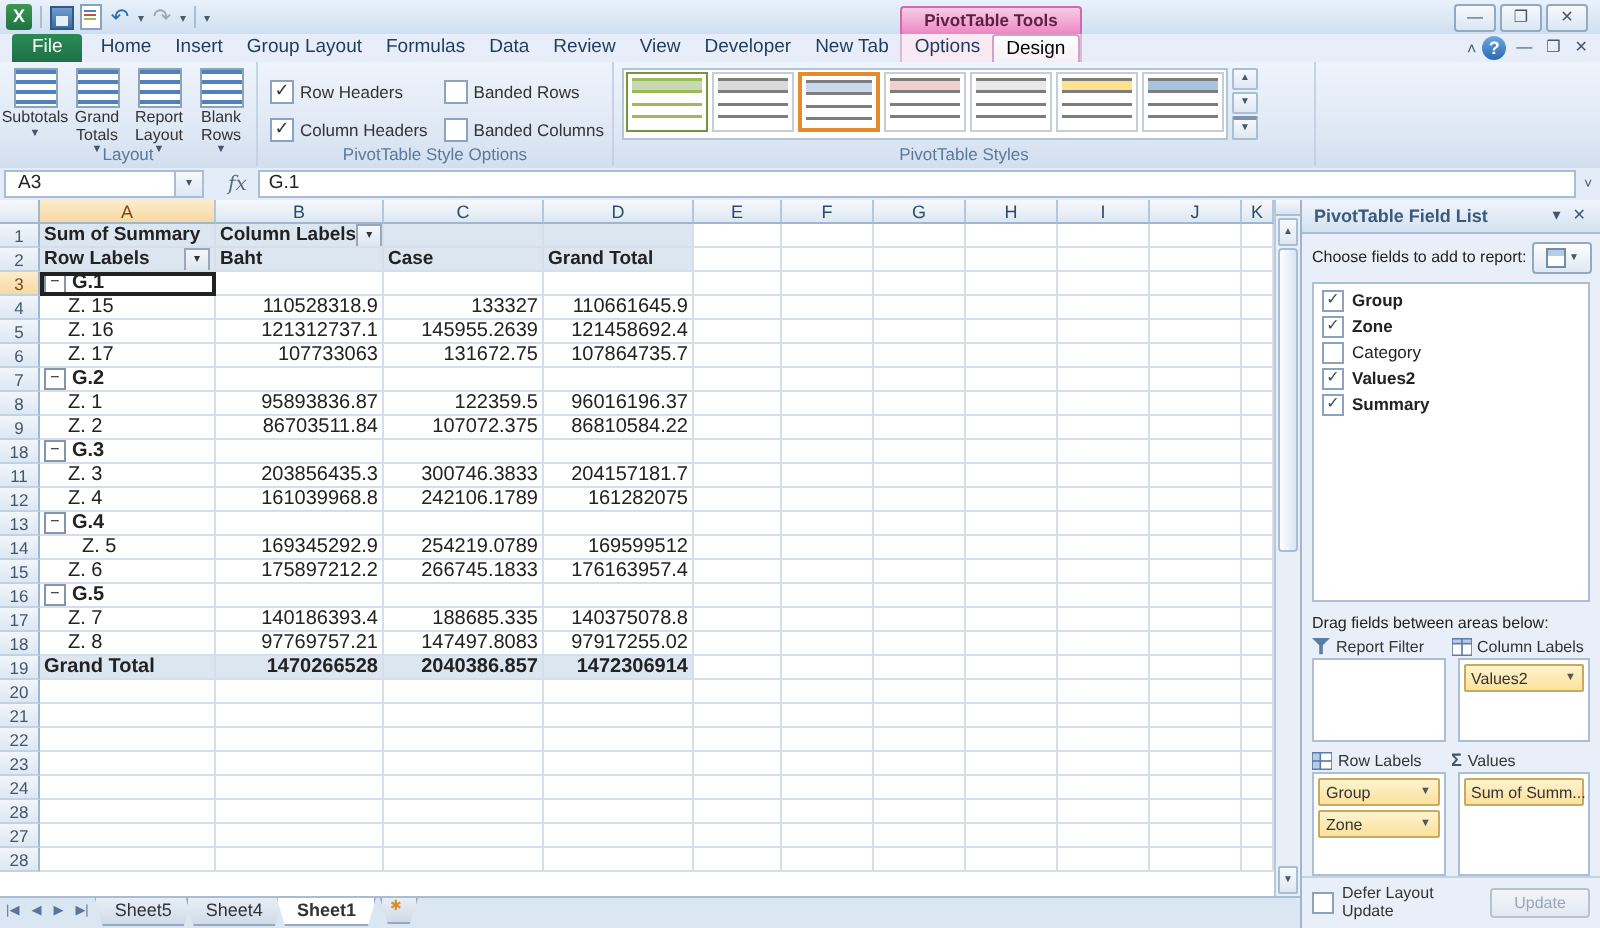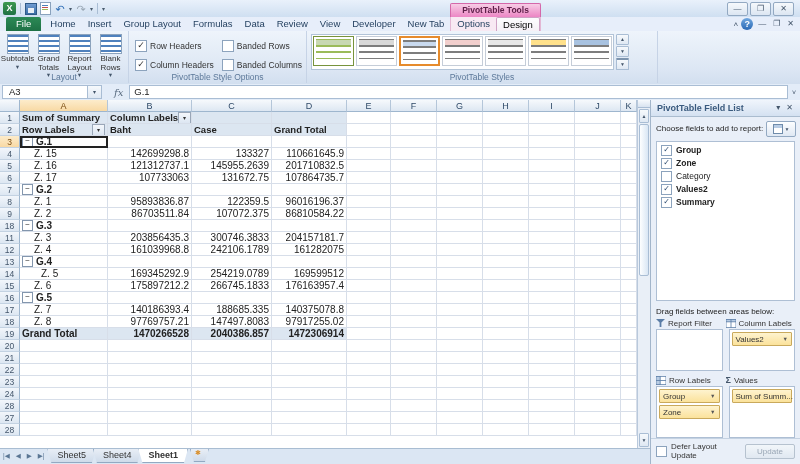--- a/index.html
+++ b/index.html
@@ -342,21 +342,21 @@
           <div class="cell" style="width: 46px;"></div>
           <div class="cell" style="width: 46px;"></div>
           <div class="cell" style="width: 16px;"></div>
         </div>
         <div class="grow">
           <div class="rh">4</div>
           <div class="cell indent" style="width: 88px;">
             <span>Z. 15</span>
           </div>
           <div class="cell num" style="width: 84px;">
-            <span>142699298.8</span>
+            <span>110528318.9</span>
           </div>
           <div class="cell num" style="width: 80px;">
             <span>133327</span>
           </div>
           <div class="cell num" style="width: 75px;">
             <span>110661645.9</span>
           </div>
           <div class="cell" style="width: 44px;"></div>
           <div class="cell" style="width: 46px;"></div>
           <div class="cell" style="width: 46px;"></div>
@@ -370,21 +370,21 @@
           <div class="cell indent" style="width: 88px;">
             <span>Z. 16</span>
           </div>
           <div class="cell num" style="width: 84px;">
             <span>121312737.1</span>
           </div>
           <div class="cell num" style="width: 80px;">
             <span>145955.2639</span>
           </div>
           <div class="cell num" style="width: 75px;">
-            <span>201710832.5</span>
+            <span>121458692.4</span>
           </div>
           <div class="cell" style="width: 44px;"></div>
           <div class="cell" style="width: 46px;"></div>
           <div class="cell" style="width: 46px;"></div>
           <div class="cell" style="width: 46px;"></div>
           <div class="cell" style="width: 46px;"></div>
           <div class="cell" style="width: 46px;"></div>
           <div class="cell" style="width: 16px;"></div>
         </div>
         <div class="grow">

